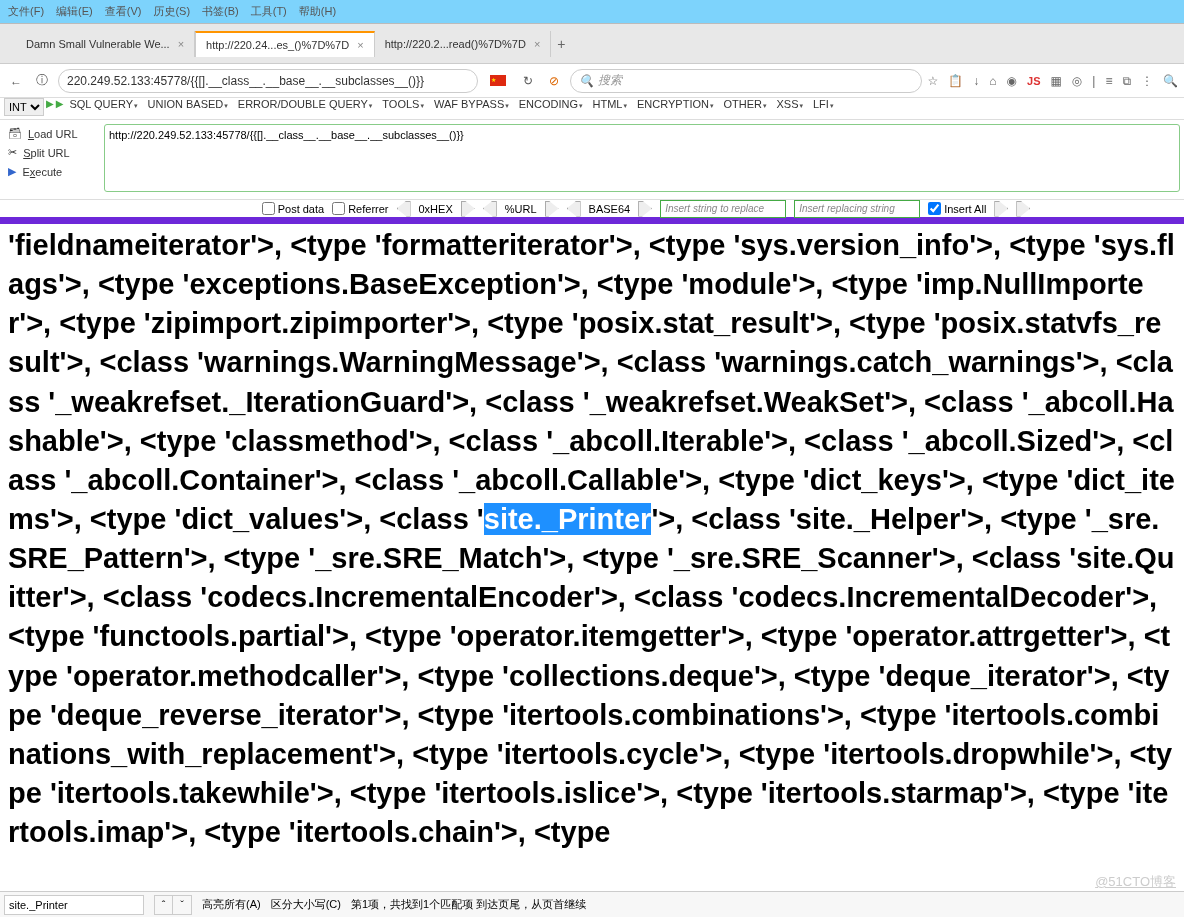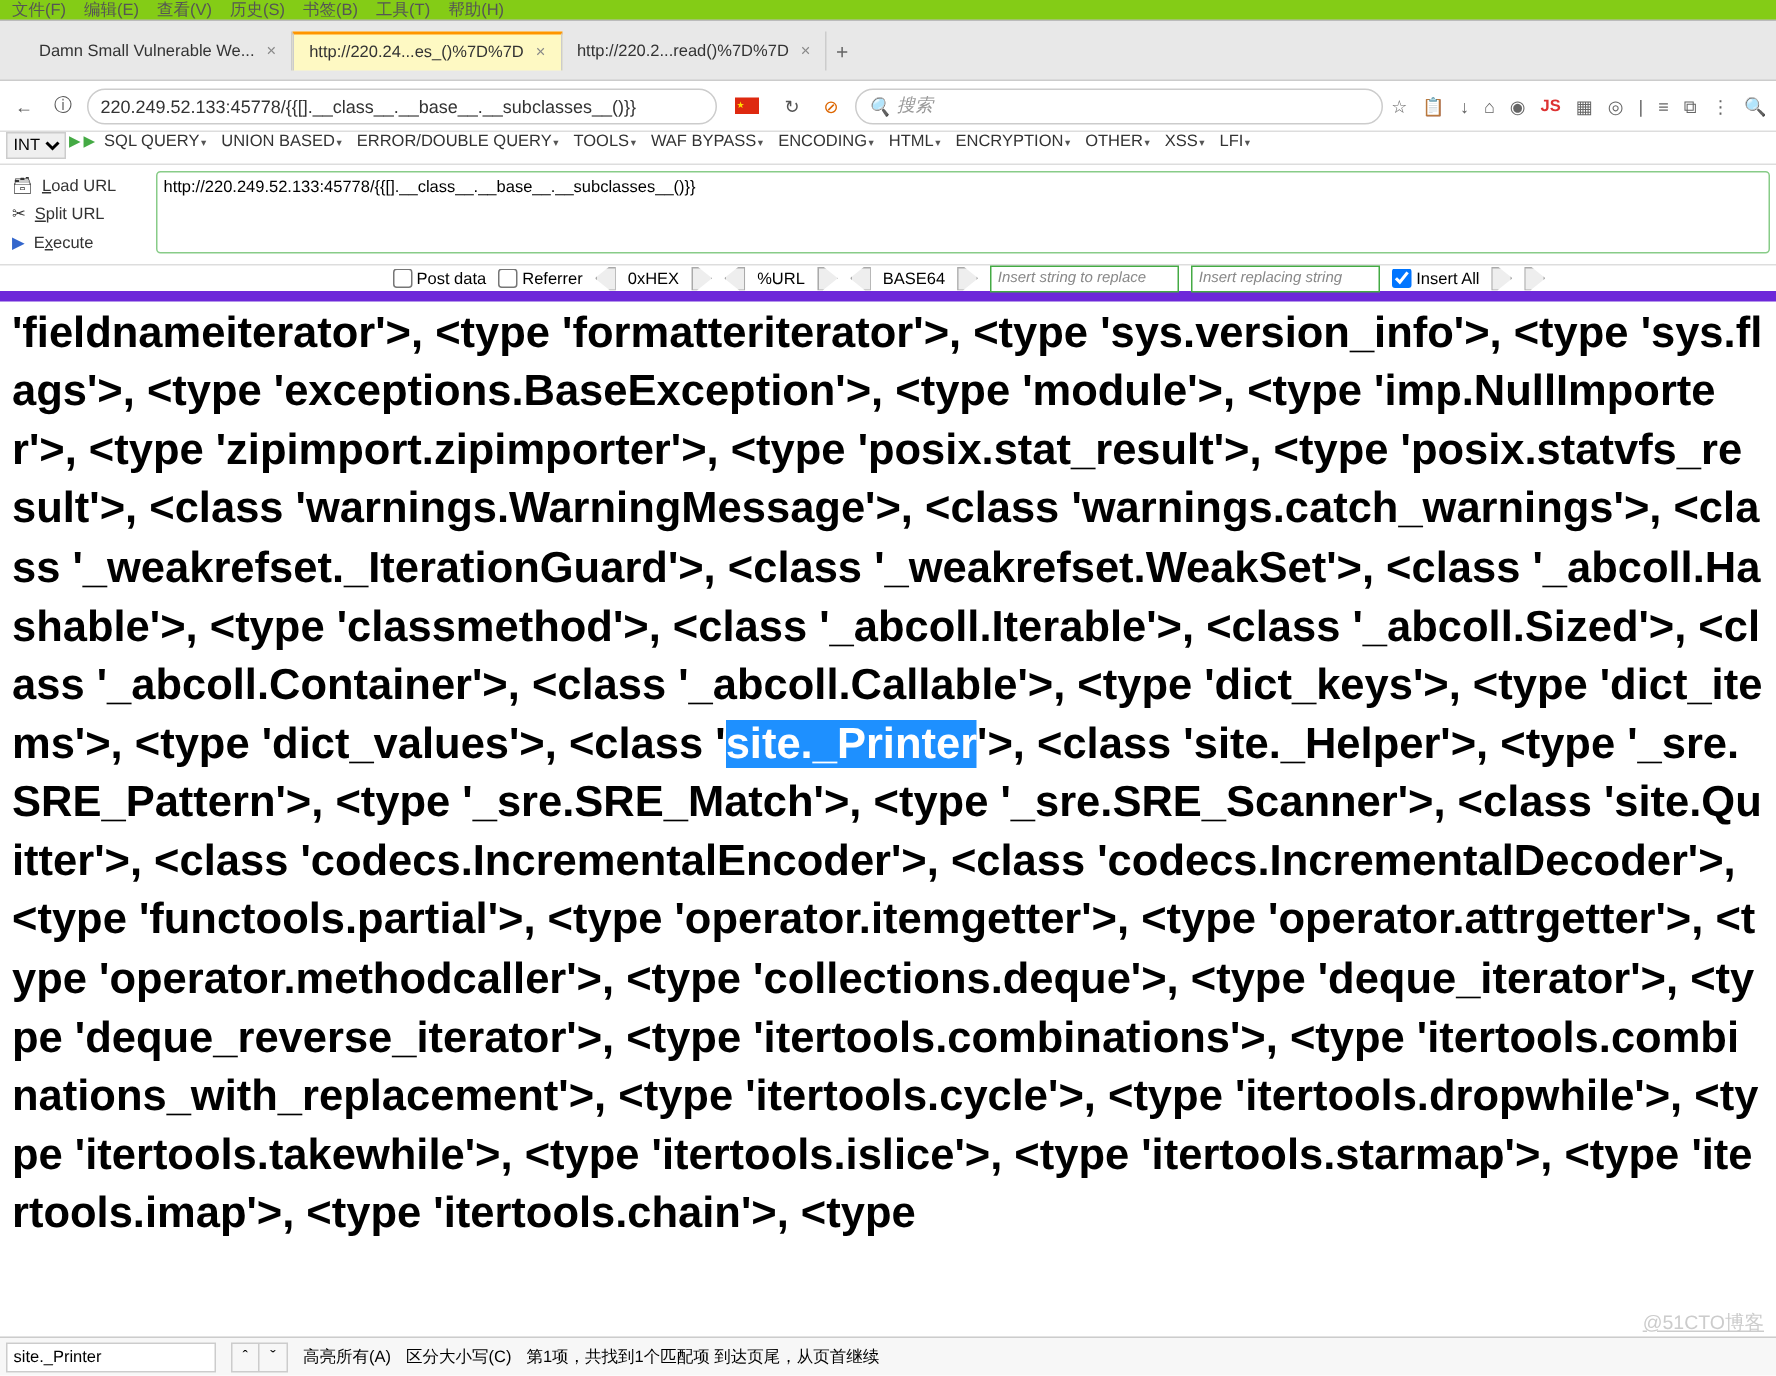--- a/index.html
+++ b/index.html
@@ -1,21 +1,21 @@
 <!DOCTYPE html>
 <html><head>
 <meta charset="utf-8">
 <style>
 *{box-sizing:border-box;margin:0;padding:0;font-family:"Microsoft YaHei",Arial,sans-serif;}
 body{background:#fff;font-size:12px;overflow:hidden;width:1184px;height:917px;}
-.menubar{background:#84cc16;height:14px;display:flex;align-items:center;padding:0 4px;font-size:11px;color:#555;gap:4px;border-bottom:1px solid #bbb;}
+.menubar{background:#7dd3fc;height:24px;display:flex;align-items:center;padding:0 4px;font-size:11px;color:#555;gap:4px;border-bottom:1px solid #bbb;}
 .menubar span{padding:2px 4px;}
 .tabbar{background:#e8e8e8;height:40px;display:flex;align-items:center;padding:0 16px;border-bottom:1px solid #ccc;}
 .tab{height:26px;display:flex;align-items:center;padding:0 10px;border-right:1px solid #ccc;font-size:11px;color:#333;position:relative;cursor:pointer;}
-.tab.active{background:#fef9c3;border-top:2px solid #ff9500;border-left:1px solid #ccc;border-right:1px solid #ccc;margin-bottom:-1px;}
+.tab.active{background:#ffffff;border-top:2px solid #ff9500;border-left:1px solid #ccc;border-right:1px solid #ccc;margin-bottom:-1px;}
 .tab-close{margin-left:8px;color:#888;}
 .newtab{margin-left:6px;color:#666;font-size:14px;}
 .addressbar{height:34px;display:flex;align-items:center;padding:2px 6px;gap:6px;border-bottom:1px solid #ddd;}
 .nav-icon{width:20px;height:20px;display:flex;align-items:center;justify-content:center;color:#555;}
 .url-box{flex:0 0 420px;height:24px;border:1px solid #ccc;border-radius:12px;padding:0 8px;display:flex;align-items:center;font-size:12px;color:#333;}
 .flag{width:16px;height:11px;background:#de2910;margin:0 6px;position:relative;}
 .flag::before{content:"★";color:#ffde00;position:absolute;font-size:6px;left:1px;top:1px;}
 .search-box{flex:1;height:24px;border:1px solid #ccc;border-radius:12px;padding:0 8px;display:flex;align-items:center;color:#999;font-style:italic;gap:4px;}
 .right-icons{display:flex;gap:10px;align-items:center;color:#666;}
 .right-icons>*{display:flex;align-items:center;justify-content:center;}
@@ -23,21 +23,21 @@
 .hackbar-top{height:22px;display:flex;align-items:flex-start;gap:2px;padding:0 4px;border-bottom:1px solid #ddd;font-size:11px;}
 .hb-select{height:18px;font-size:11px;border:1px solid #ccc;}
 .play-icon{color:#4a4;font-size:10px;}
 .hb-menu{padding:0 4px;color:#333;cursor:pointer;}
 .hb-menu::after{content:"▾";font-size:7px;margin-left:1px;color:#555;}
 .hackbar-main{display:flex;border-bottom:1px solid #ddd;}
 .hb-left{width:100px;padding:4px;}
 .hb-btn{display:flex;align-items:center;gap:6px;padding:3px 4px;font-size:11px;color:#333;cursor:pointer;}
 .hb-btn .und{text-decoration:underline;}
 .hb-url{flex:1;padding:4px;}
-.hb-url textarea{width:100%;height:55px;border:1px solid #8c8;border-radius:3px;padding:4px;font-size:11px;font-family:Arial;resize:none;outline:0;}
+.hb-url textarea{width:100%;height:68px;border:1px solid #8c8;border-radius:3px;padding:4px;font-size:11px;font-family:Arial;resize:none;outline:0;}
 .hackbar-tools{height:24px;display:flex;align-items:center;padding:0 8px;gap:8px;font-size:11px;border-bottom:7px solid #6d28d9;justify-content:center;}
 .cb{display:flex;align-items:center;gap:3px;}
 .arrow-btn{display:inline-flex;align-items:center;border:1px solid #aaa;height:16px;padding:0 6px;font-size:10px;background:#eee;cursor:pointer;}
 .arrow-btn.left{clip-path:polygon(10px 0,100% 0,100% 100%,10px 100%,0 50%);}
 .arrow-btn.right{clip-path:polygon(0 0,calc(100% - 10px) 0,100% 50%,calc(100% - 10px) 100%,0 100%);}
 .insert-box{border:1px solid #4a4;height:18px;padding:0 4px;font-size:10px;color:#888;font-style:italic;display:flex;align-items:center;width:126px;}
 .content{padding:2px 8px;font-family:Arial,sans-serif;font-size:29px;font-weight:bold;line-height:1.35;word-break:break-all;height:660px;overflow:hidden;}
 .hl{background:#1e90ff;color:#fff;}
 .findbar{position:absolute;bottom:0;left:0;right:0;height:26px;border-top:1px solid #ccc;display:flex;align-items:center;padding:0 4px;gap:10px;font-size:11px;background:#f7f7f7;}
 .find-input{border:1px solid #ccc;height:20px;width:140px;padding:0 4px;font-size:11px;}

